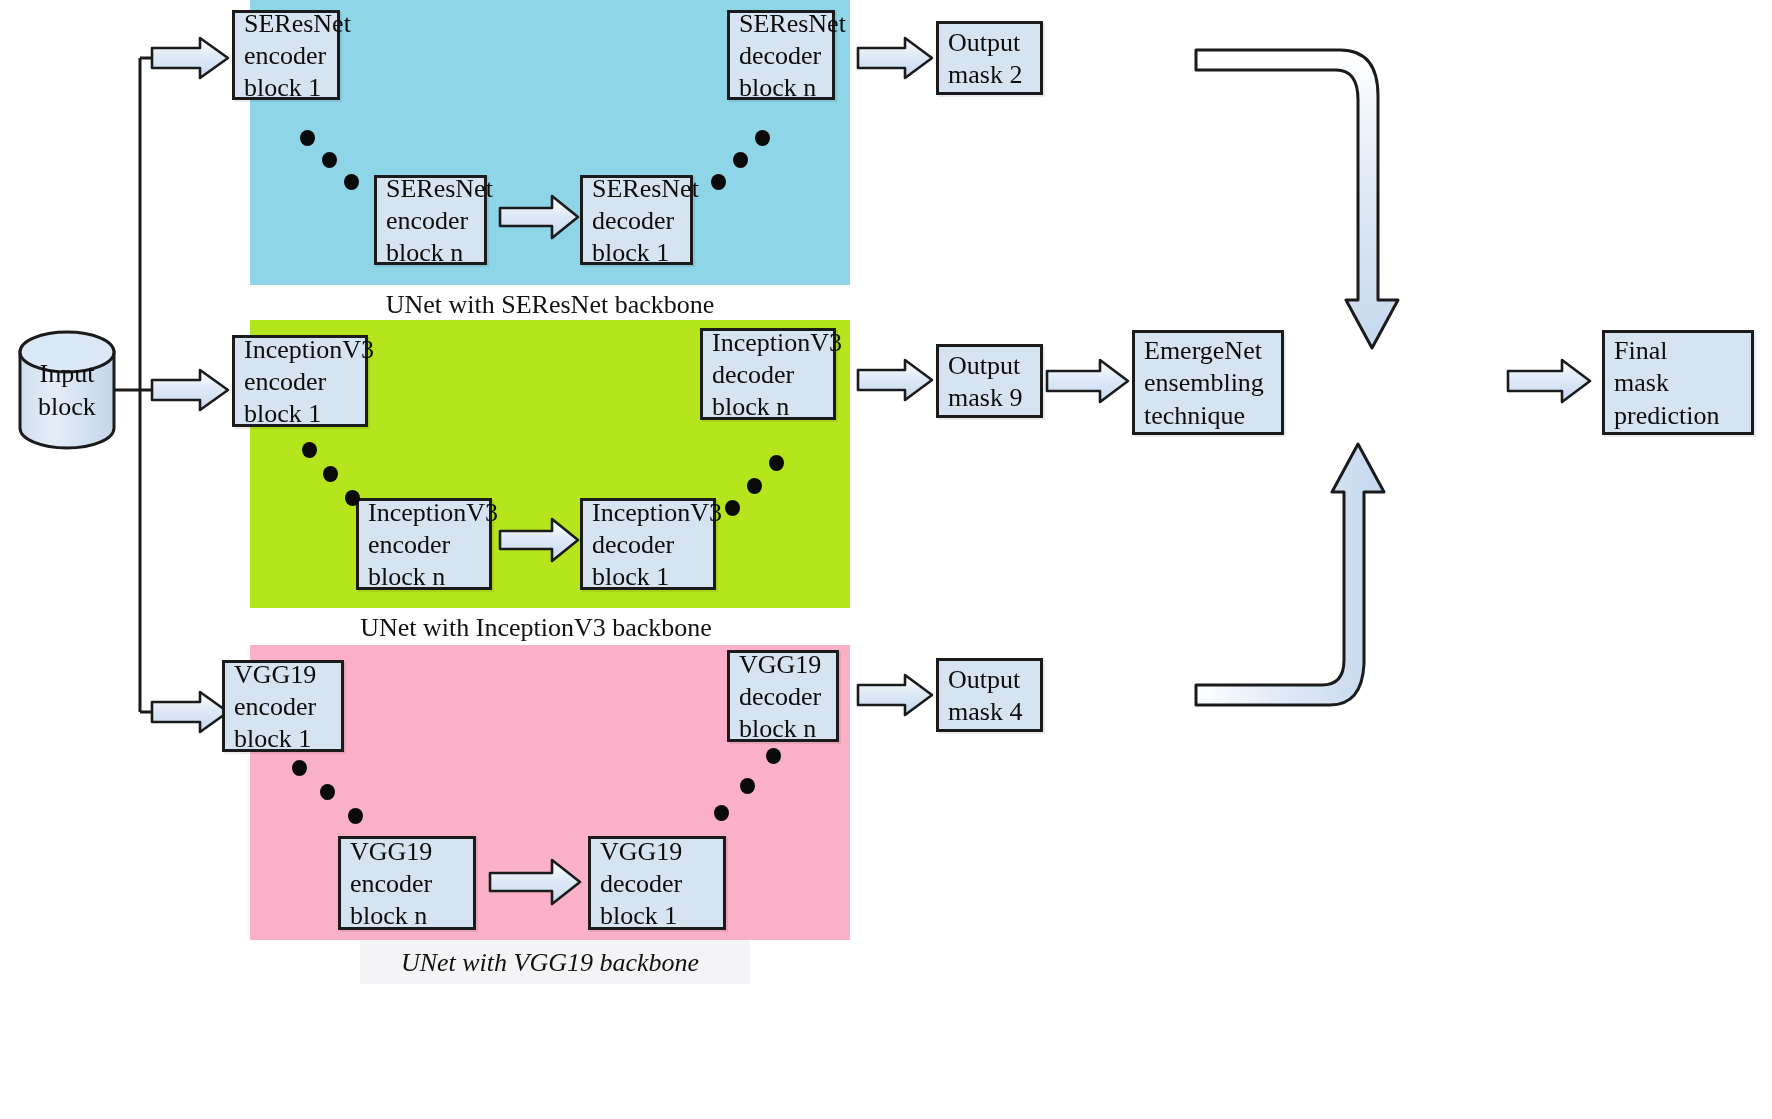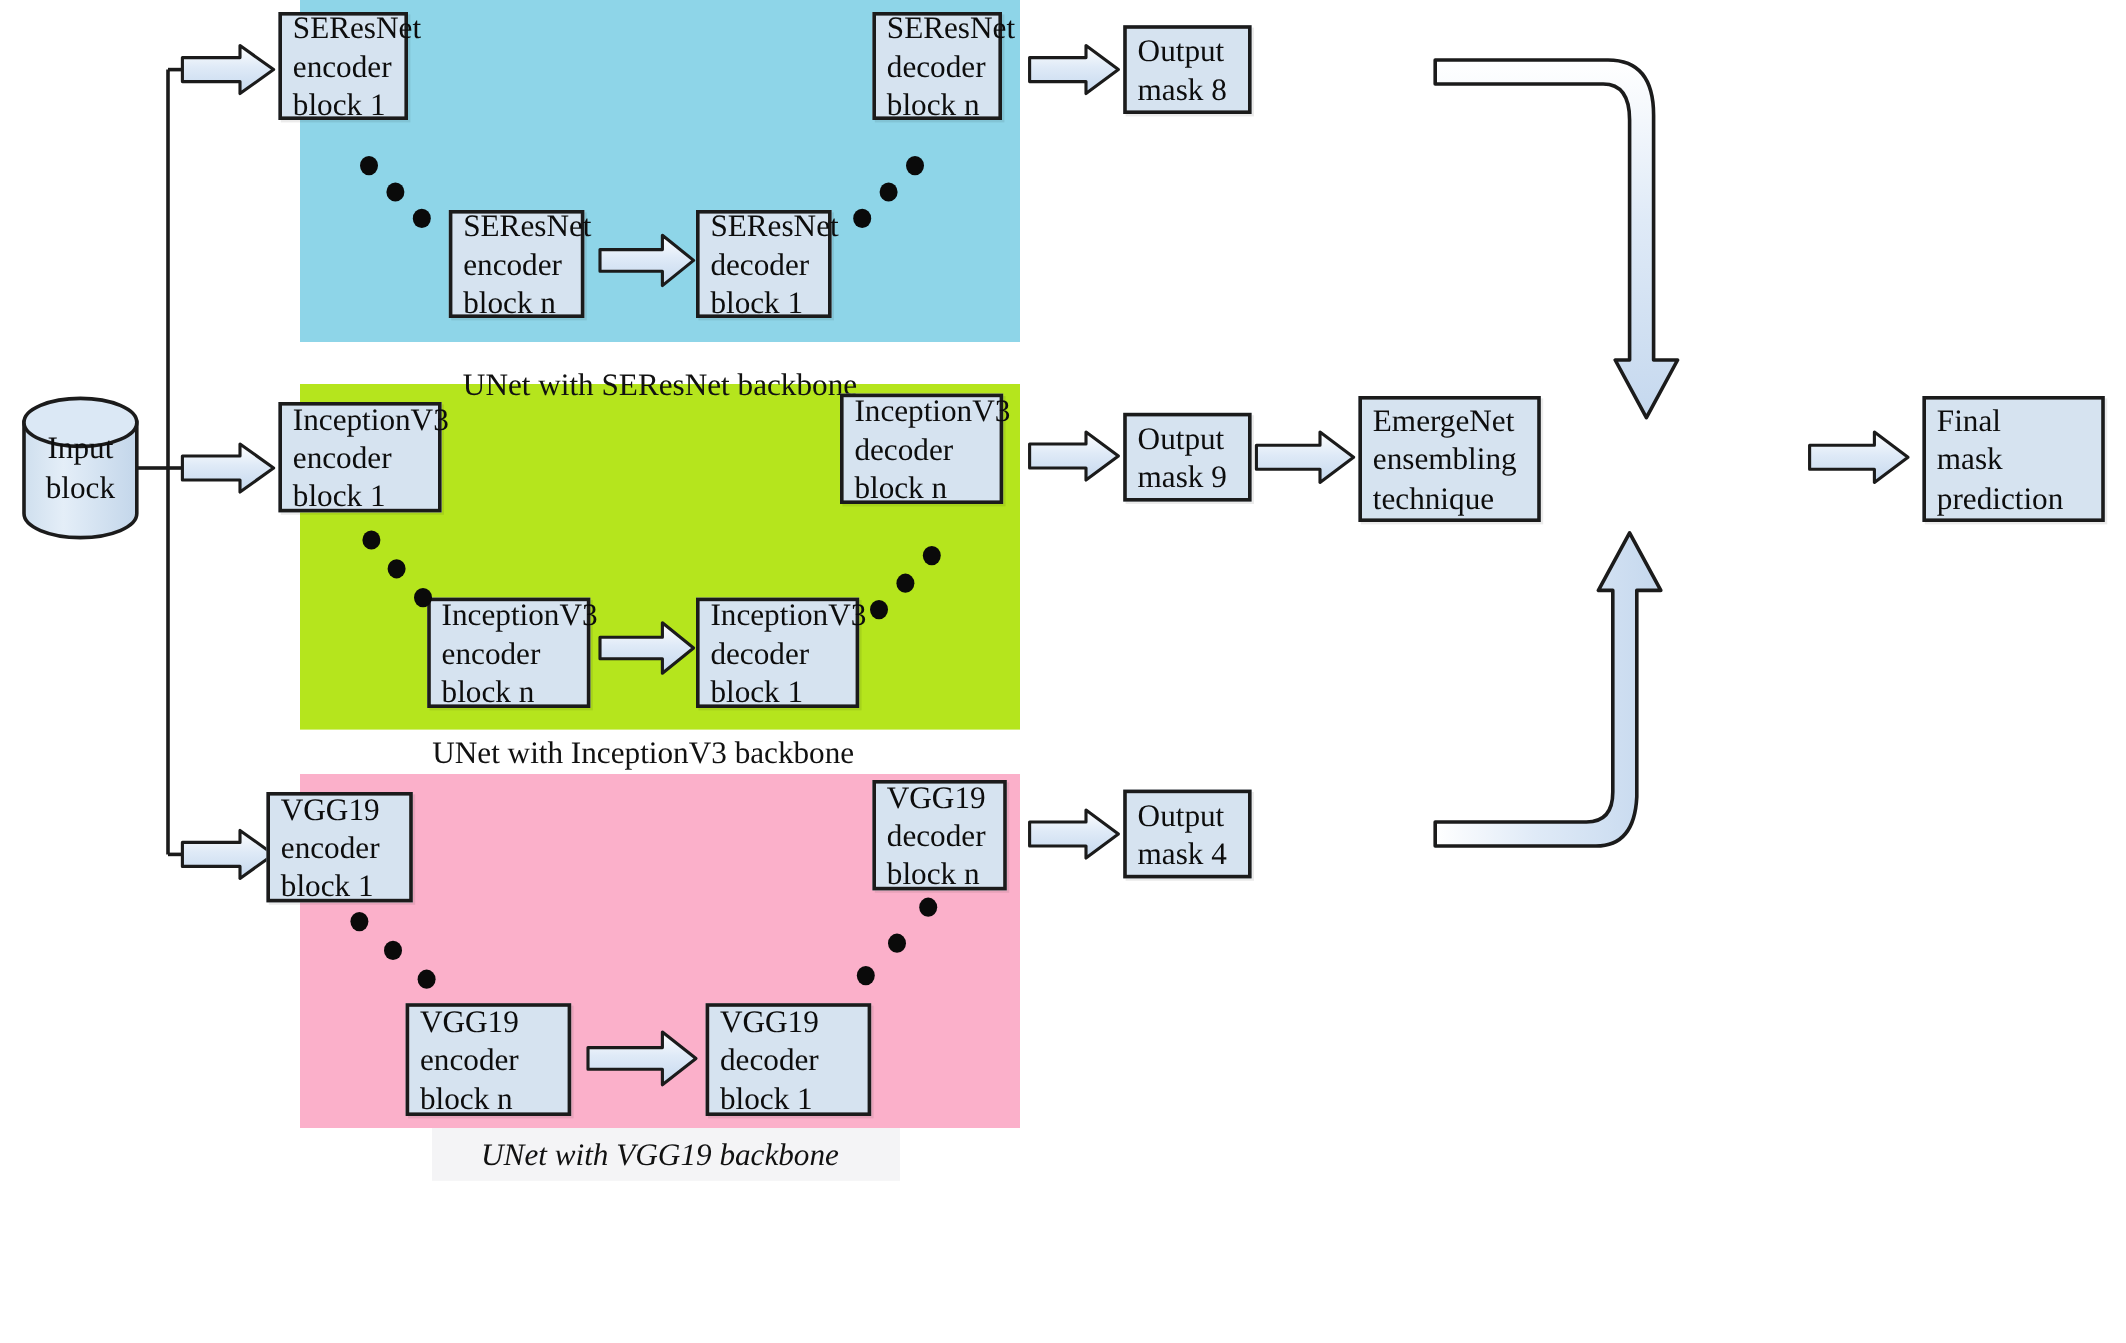--- a/index.html
+++ b/index.html
@@ -145,21 +145,21 @@
     <span>block 1</span>
   </div>
 
   <div class="dot" style="left:300px;top:130px;"></div>
   <div class="dot" style="left:322px;top:152px;"></div>
   <div class="dot" style="left:344px;top:174px;"></div>
   <div class="dot" style="left:755px;top:130px;"></div>
   <div class="dot" style="left:733px;top:152px;"></div>
   <div class="dot" style="left:711px;top:174px;"></div>
 
-  <div class="panel-label" style="left:250px;top:290px;width:600px;margin-top:16px;">UNet with SEResNet backbone</div>
+  <div class="panel-label" style="left:250px;top:290px;width:600px;">UNet with SEResNet backbone</div>
 
   <div class="nbox center" style="left:232px;top:335px;width:136px;height:92px;">
     <span>InceptionV3</span>
     <span>encoder</span>
     <span>block 1</span>
   </div>
 
   <div class="nbox center" style="left:700px;top:328px;width:136px;height:92px;">
     <span>InceptionV3</span>
     <span>decoder</span>
@@ -215,21 +215,21 @@
   <div class="dot" style="left:320px;top:784px;"></div>
   <div class="dot" style="left:348px;top:808px;"></div>
   <div class="dot" style="left:766px;top:748px;"></div>
   <div class="dot" style="left:740px;top:778px;"></div>
   <div class="dot" style="left:714px;top:805px;"></div>
 
   <div class="panel-label" style="left:250px;top:948px;width:600px;font-style:italic;">UNet with VGG19 backbone</div>
 
   <div class="nbox center" style="left:936px;top:21px;width:107px;height:74px;">
     <span>Output</span>
-    <span>mask 8</span>
+    <span>mask 2</span>
   </div>
 
   <div class="nbox center" style="left:936px;top:344px;width:107px;height:74px;">
     <span>Output</span>
     <span>mask 9</span>
   </div>
 
   <div class="nbox center" style="left:936px;top:658px;width:107px;height:74px;">
     <span>Output</span>
     <span>mask 4</span>

